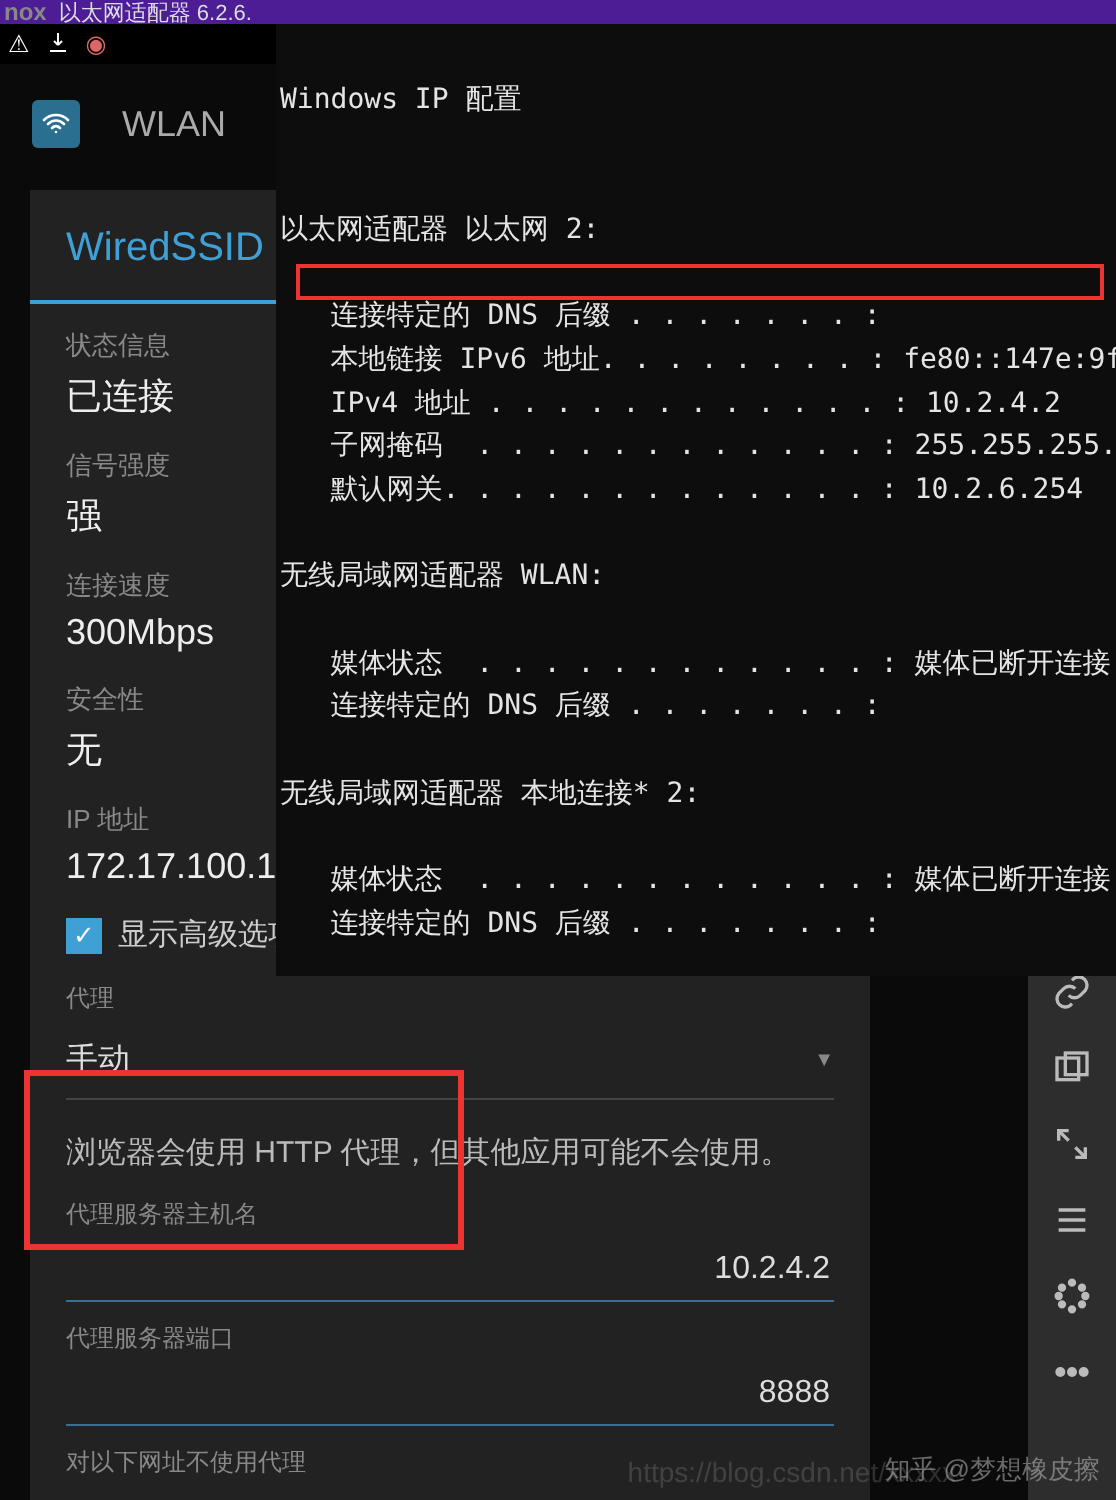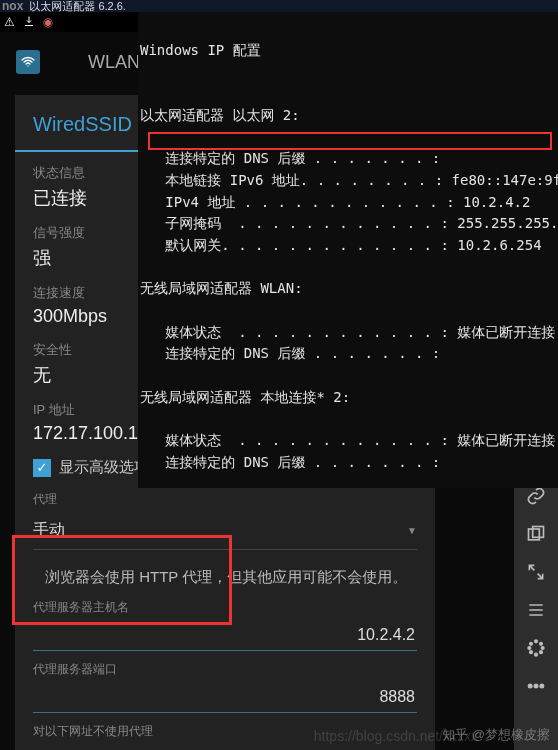--- a/index.html
+++ b/index.html
@@ -5,41 +5,40 @@
   * { margin: 0; padding: 0; box-sizing: border-box; }
   body {
     width: 558px; height: 750px;
     background: #0a0a0a; overflow: hidden;
     font-family: "Microsoft YaHei", sans-serif;
     position: relative; color: #ccc;
   }
   
   .topbar {
     position: absolute; top: 0; left: 0; width: 558px; height: 12px;
-    background: #0f172a; display: flex; align-items: center;
+    background: #4c1d95; display: flex; align-items: center;
     font-size: 11px; color: #ddd; padding-left: 2px;
   }
   .topbar .nox { color: #888; font-weight: bold; margin-right: 6px; font-size:12px;}
   .topbar .title { color: #ddd; }
   
   .statusrow {
     position: absolute; top: 12px; left: 0; width: 140px; height: 20px;
     background: #000; display: flex; align-items: center; gap: 8px;
     padding-left: 4px;
   }
   .statusrow .si { font-size: 12px; color: #fff; }
   .statusrow .warn { color: #fff; }
   .statusrow .dl svg { width:12px; height:12px; }
   .statusrow .orange { color:#d66; }
   
   .wlan-header {
     position: absolute; top: 42px; left: 0; width: 140px; height: 40px;
-    display: flex; align-items: center; gap: 8px; padding-left: 16px;
+    display: flex; align-items: center; gap: 21px; padding-left: 16px;
     color: #bbb;
-    justify-content: space-between;
   }
   .wifi-icon {
     width: 24px; height: 24px; background: #2a6f8f;
     border-radius: 3px; display: flex; align-items: center; justify-content: center;
   }
   .wifi-icon svg { width: 16px; height: 16px; }
   .wlan-header .lbl { font-size: 18px; color: #aaa; }
   
   .dialog {
     position: absolute; top: 95px; left: 15px; width: 420px;
@@ -59,21 +58,21 @@
     display: flex; align-items: center; justify-content: center;
     color: #fff; font-size: 13px;
   }
   .check-row .lbl { font-size: 15px; color: #ccc; }
   .spinner-row {
     display: flex; justify-content: space-between; align-items: center;
     border-bottom: 1px solid #444; padding: 8px 0; margin-bottom: 16px;
   }
   .spinner-row .val { font-size: 16px; color: #ddd; }
   .tri { color: #888; font-size: 10px; }
-  .note { font-size: 15px; color: #bbb; margin: 8px 0 10px 12px; line-height: 1.5; }
+  .note { font-size: 15px; color: #bbb; margin: 8px 0 10px 0; line-height: 1.5; }
   .sublbl { font-size: 12px; color: #888; margin-bottom: 4px; }
   .input-line {
     border-bottom: 1px solid #3a6f8f; padding: 6px 2px; font-size: 16px;
     color: #ddd; margin-bottom: 4px; text-align: right;
   }
   .input-line.placeholder { color: #555; border-bottom-color: #444; }
   
   .redbox1 {
     position: absolute; border: 3px solid #e33;
     left: 12px; top: 535px; width: 220px; height: 90px;

